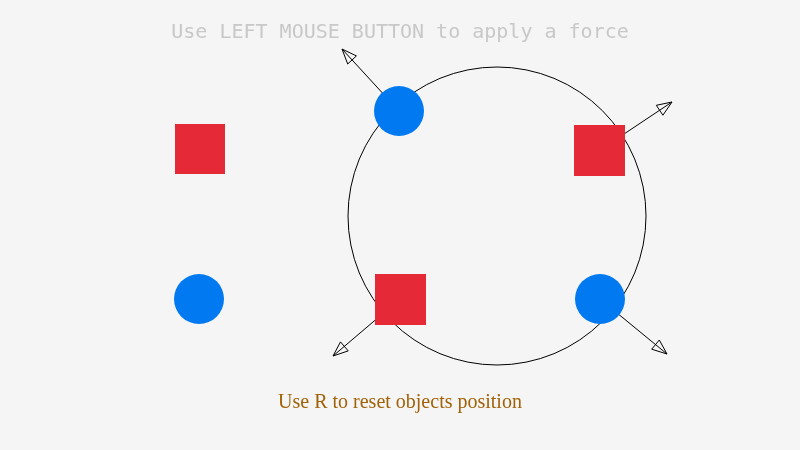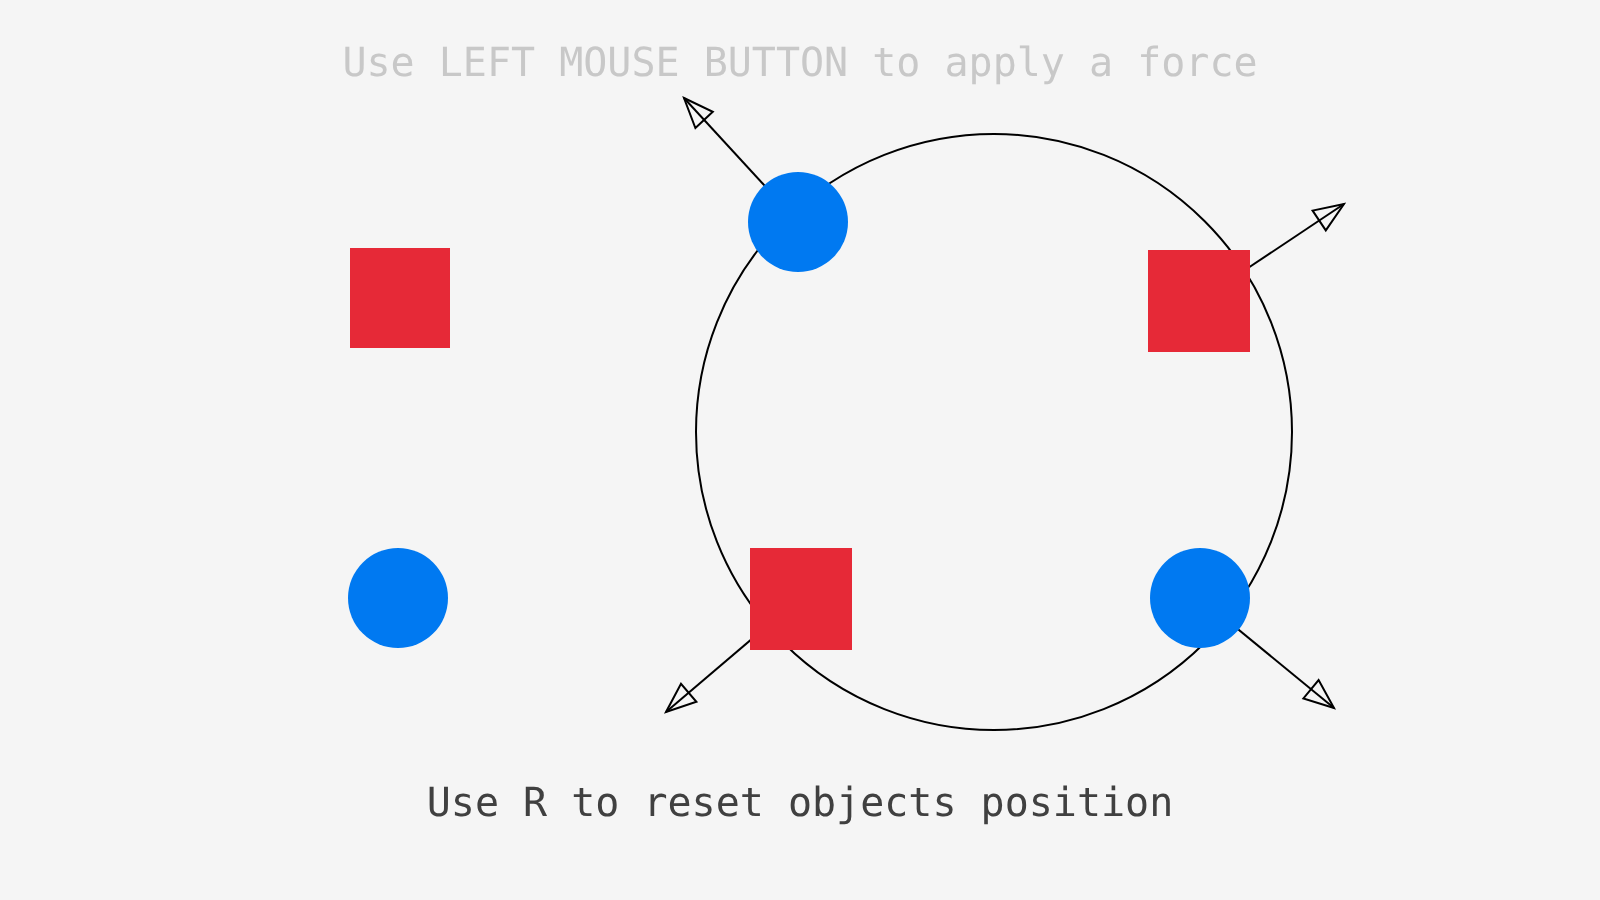--- a/index.html
+++ b/index.html
@@ -47,14 +47,14 @@
       <line x1="600" y1="299" x2="667" y2="354" stroke="#000000" stroke-width="1"></line>
       <polygon points="667,354 651.7,349.2 659.3,340.0" fill="none" stroke="#000000" stroke-width="1" stroke-linejoin="miter"></polygon>
       <rect x="175" y="124" width="50" height="50" fill="#E62937"></rect>
       <rect x="375" y="274" width="51" height="51" fill="#E62937"></rect>
       <rect x="574" y="125" width="51" height="51" fill="#E62937"></rect>
       <circle cx="199" cy="299" r="25" fill="#0079F1"></circle>
       <circle cx="399" cy="111" r="25" fill="#0079F1"></circle>
       <circle cx="600" cy="299" r="25" fill="#0079F1"></circle>
     </svg>
   <div class="label label-top" style="color: rgb(200, 200, 200);">Use LEFT MOUSE BUTTON to apply a force</div>
-  <div class="label label-bottom" style="color: #404040;">Use R to reset objects position</div>
+  <div class="label label-bottom" style="color: #a16207; font-family: Liberation Serif, serif;">Use R to reset objects position</div>
 </div>
 
 </body></html>

